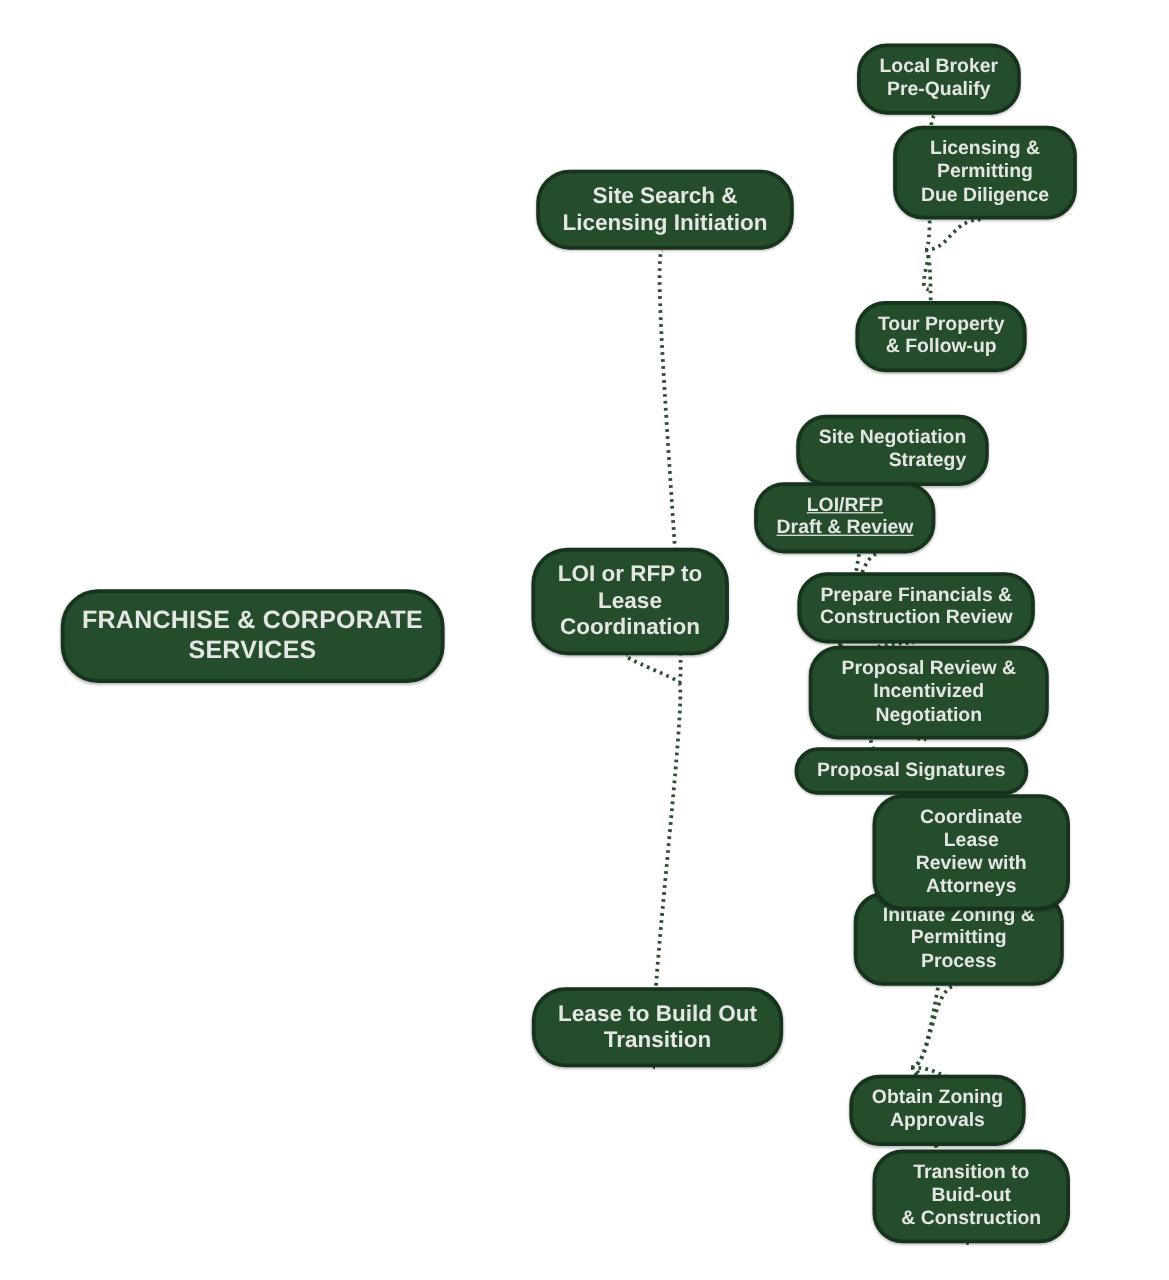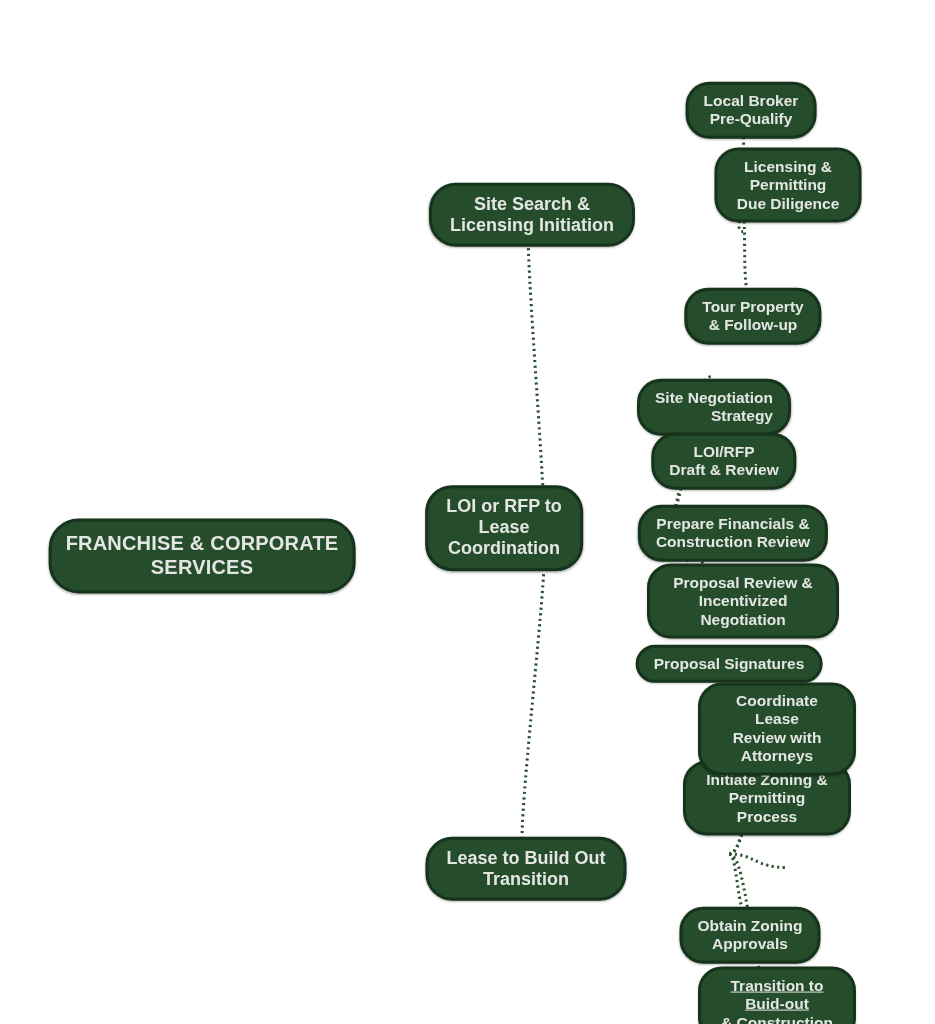--- a/index.html
+++ b/index.html
@@ -28,21 +28,21 @@
     background:var(--node-fill);
     border:3px solid var(--node-border);
     color:var(--node-text);
     font-weight:bold;
     text-align:center;
     white-space:pre-line;
     line-height:1.18;
     border-radius:26px;
     box-shadow:0 1px 2px rgba(0,0,0,0.25);
     box-sizing:border-box;
-    display:flex;align-items:center;justify-content:center;margin-top:47px;
+    display:flex;align-items:center;justify-content:center;
   }
   .node-root{
     font-size:20px;
     padding:11px 14px;
     border-radius:30px;
     letter-spacing:0.2px;
   }
   .node-branch{
     font-size:18px;
     padding:8px 18px;
@@ -81,36 +81,36 @@
       <div class="node node-root" style="left: 202px; top: 509px;">FRANCHISE &amp; CORPORATE
 SERVICES</div>
       <div class="node node-branch" style="left: 532px; top: 168px;">Site Search &amp;
 Licensing Initiation</div>
       <div class="node node-leaf" style="left: 751px; top: 63px;">Local Broker
 Pre-Qualify</div>
       <div class="node node-leaf" style="left: 788px; top: 138px;">Licensing &amp; Permitting
 Due Diligence</div>
       <div class="node node-leaf" style="left: 753px; top: 269px;">Tour Property
 &amp; Follow-up</div>
-      <div class="node node-branch" style="left: 504px; top: 481px;">LOI or RFP to
+      <div class="node node-branch" style="left: 504px; top: 481px; border-radius: 29px;">LOI or RFP to
 Lease
 Coordination</div>
       <div class="node node-leaf" style="left: 714px; top: 360px; text-align: right;">Site Negotiation
 Strategy</div>
-      <div class="node node-leaf" style="left: 724px; top: 414px;">LOI/RFP
+      <div class="node node-leaf" style="left: 676px; top: 414px; text-decoration: underline;">LOI/RFP
 Draft &amp; Review</div>
       <div class="node node-leaf" style="left: 733px; top: 486px;">Prepare Financials &amp;
 Construction Review</div>
       <div class="node node-leaf" style="left: 743px; top: 554px;">Proposal Review &amp;
 Incentivized Negotiation</div>
       <div class="node node-leaf" style="left: 729px; top: 617px;">Proposal Signatures</div>
       <div class="node node-branch" style="left: 526px; top: 822px;">Lease to Build Out
 Transition</div>
       <div class="node node-leaf" style="left: 767px; top: 751px;">Initiate Zoning &amp;
 Permitting Process</div>
       <div class="node node-leaf" style="left: 777px; top: 682px;">Coordinate Lease
 Review with Attorneys</div>
       <div class="node node-leaf" style="left: 750px; top: 888px;">Obtain Zoning
 Approvals</div>
-      <div class="node node-leaf" style="left: 777px; top: 957px; text-decoration: underline;">Transition to Buid-out
+      <div class="node node-leaf" style="left: 777px; top: 957px;">Transition to Buid-out
 &amp; Construction</div>
     </div>
 </div>
 
 </body></html>

